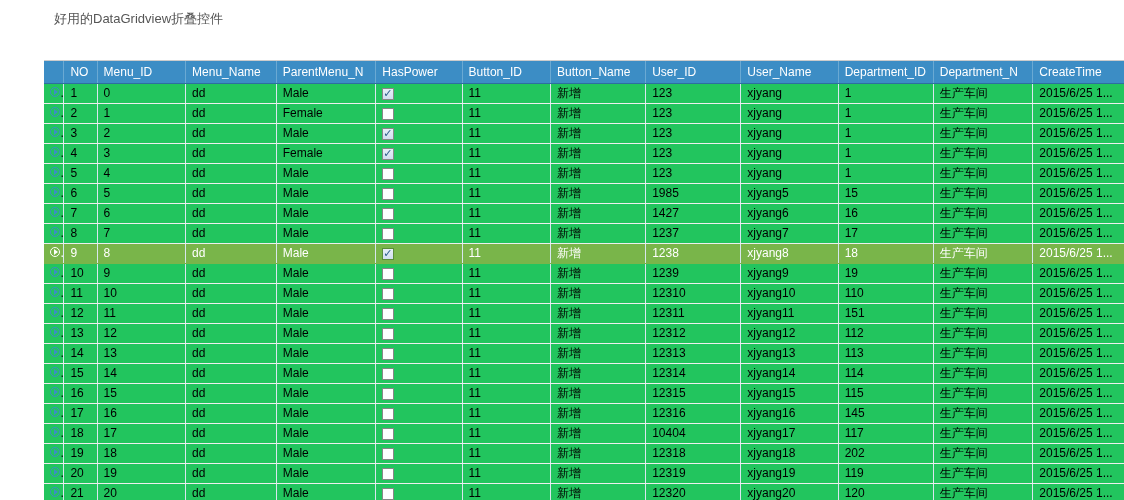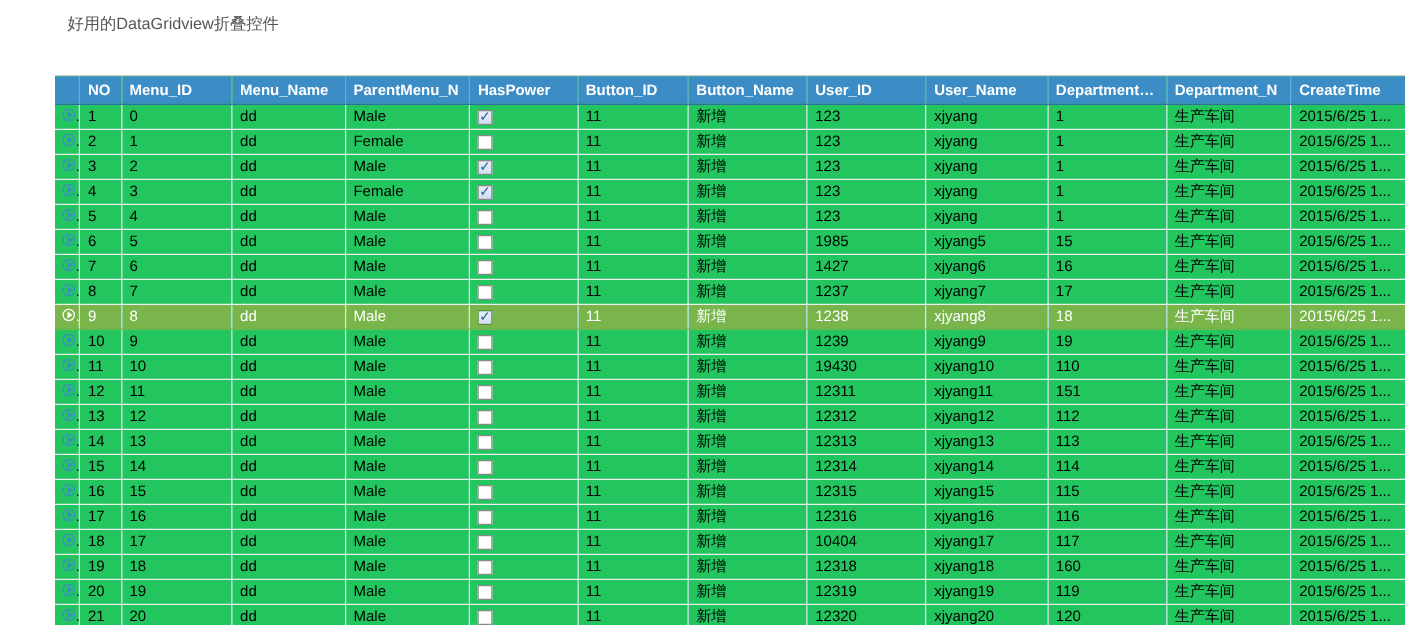--- a/index.html
+++ b/index.html
@@ -55,21 +55,21 @@
     padding: 0 6px;
     text-align: left;
     white-space: nowrap;
     overflow: hidden;
     text-overflow: ellipsis;
     vertical-align: middle;
   }
   table.grid thead th {
     background: #3c8dc5;
     color: #fff;
-    font-weight: bold;
+    font-weight: normal;
     height: 22px;
     border-right: 1px solid #6aa9d3;
     border-bottom: 1px solid #2d6fa0;
   }
   col.c-exp  { width: 18px; }
   col.c-no   { width: 30px; }
   col.c-menuid { width: 80px; }
   col.c-menuname { width: 82px; }
   col.c-parent { width: 90px; }
   col.c-haspower { width: 78px; }
@@ -357,21 +357,21 @@
             </tr>
             <tr>
               <td class="exp-cell"><span class="expander"></span></td>
               <td>11</td>
               <td>10</td>
               <td>dd</td>
               <td>Male</td>
               <td class="check-cell"><span class="cb"></span></td>
               <td>11</td>
               <td>新增</td>
-              <td>19430</td>
+              <td>12310</td>
               <td>xjyang10</td>
               <td>110</td>
               <td>生产车间</td>
               <td>2015/6/25 1...</td>
             </tr>
             <tr>
               <td class="exp-cell"><span class="expander"></span></td>
               <td>12</td>
               <td>11</td>
               <td>dd</td>
@@ -449,21 +449,21 @@
               <td class="exp-cell"><span class="expander"></span></td>
               <td>17</td>
               <td>16</td>
               <td>dd</td>
               <td>Male</td>
               <td class="check-cell"><span class="cb"></span></td>
               <td>11</td>
               <td>新增</td>
               <td>12316</td>
               <td>xjyang16</td>
-              <td>116</td>
+              <td>145</td>
               <td>生产车间</td>
               <td>2015/6/25 1...</td>
             </tr>
             <tr>
               <td class="exp-cell"><span class="expander"></span></td>
               <td>18</td>
               <td>17</td>
               <td>dd</td>
               <td>Male</td>
               <td class="check-cell"><span class="cb"></span></td>
@@ -479,21 +479,21 @@
               <td class="exp-cell"><span class="expander"></span></td>
               <td>19</td>
               <td>18</td>
               <td>dd</td>
               <td>Male</td>
               <td class="check-cell"><span class="cb"></span></td>
               <td>11</td>
               <td>新增</td>
               <td>12318</td>
               <td>xjyang18</td>
-              <td>160</td>
+              <td>202</td>
               <td>生产车间</td>
               <td>2015/6/25 1...</td>
             </tr>
             <tr>
               <td class="exp-cell"><span class="expander"></span></td>
               <td>20</td>
               <td>19</td>
               <td>dd</td>
               <td>Male</td>
               <td class="check-cell"><span class="cb"></span></td>

